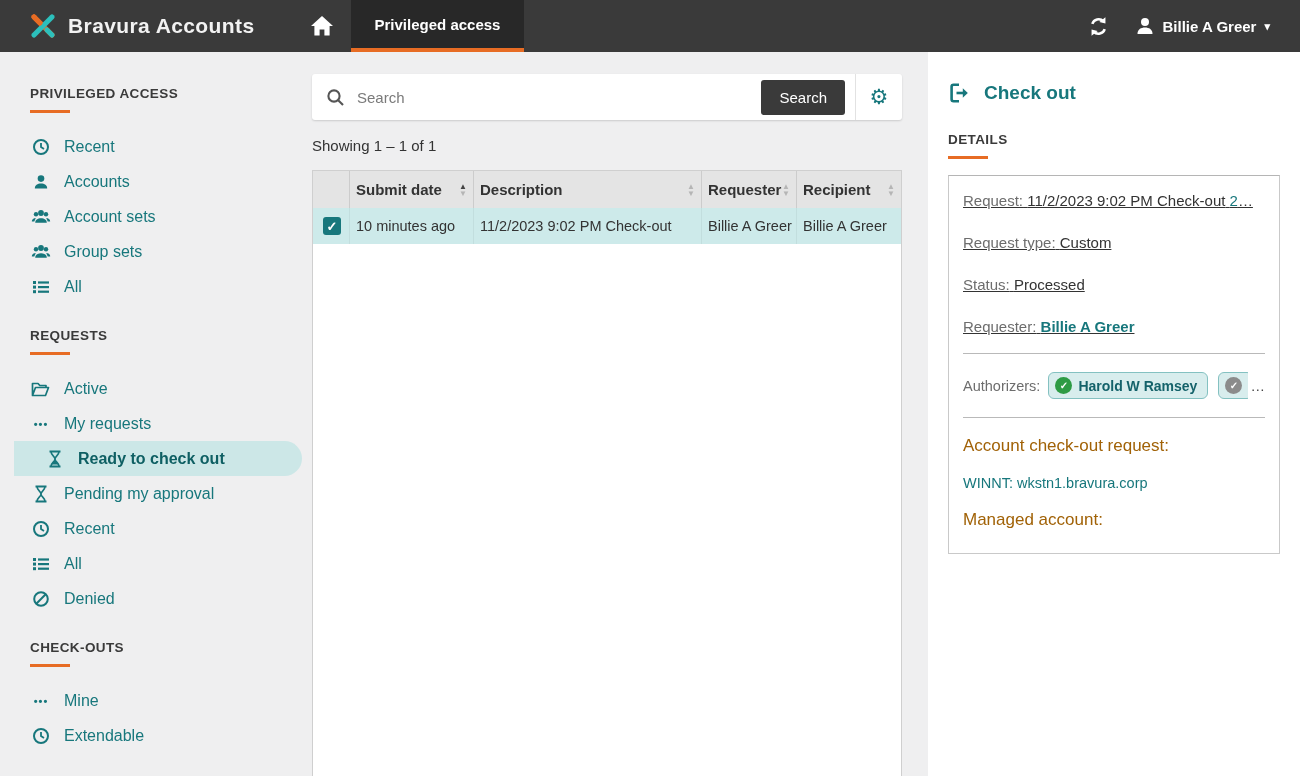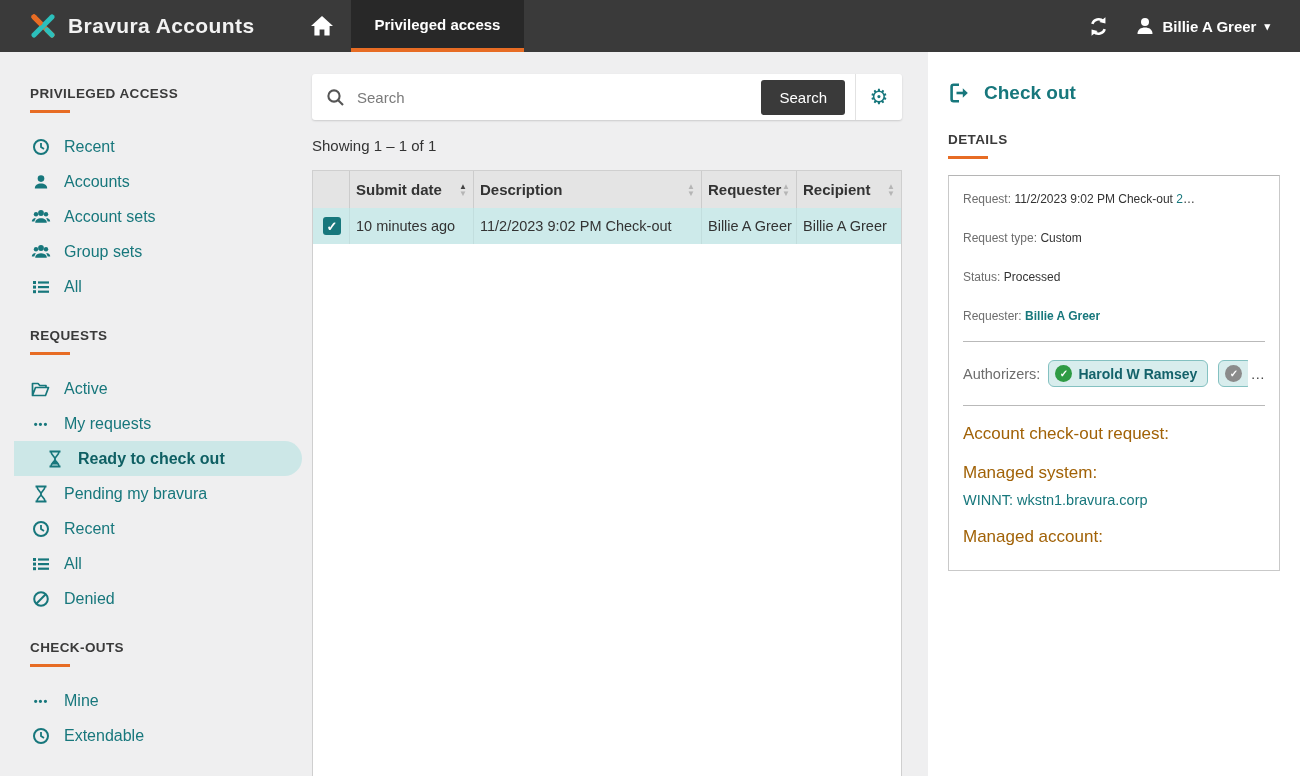--- a/index.html
+++ b/index.html
@@ -51,21 +51,21 @@
   .t-row .td { display:flex; align-items:center; font-size:14.5px; color:#333; padding:0 4px 0 6px; border-left:1px solid rgba(0,0,0,0.05); white-space:nowrap; overflow:hidden; }
   .t-row .td:first-child { border-left:none; justify-content:center; }
   .checkbox { width:18px; height:18px; background:#17777c; border-radius:3px; display:flex; align-items:center; justify-content:center; color:#fff; font-size:13px; font-weight:700; cursor:pointer; }
 
   
   .panel { flex:1; background:#fff; padding:26px 22px 0 20px; }
   .panel-action { display:flex; align-items:center; gap:14px; color:#17777c; font-size:19px; font-weight:700; cursor:pointer; margin:4px 0 28px; }
   .details-title { font-size:13.5px; font-weight:700; color:#3a3a3a; letter-spacing:0.4px; }
   .details-underline { width:40px; height:3px; background:#e76c24; margin:9px 0 16px; }
   .details-box { border:1px solid #c9c9c9; border-top-color:#b5b5b5; background:#fff; padding:16px 14px 14px; width:332px; }
-  .d-row { font-size:12px; margin-bottom:25px; white-space:nowrap; overflow:hidden; }
+  .d-row { font-size:15px; margin-bottom:25px; white-space:nowrap; overflow:hidden;text-decoration:underline; }
   .d-label { color:#6d6d6d; }
   .d-value { color:#333; }
   .d-link { color:#17777c; cursor:pointer; }
   .d-divider { border:none; border-top:1px solid #b9b9b9; margin:18px 0; }
   .auth-row { display:flex; align-items:center; font-size:14.5px; margin-bottom:4px; }
   .auth-clip { display:inline-flex; gap:10px; max-width:200px; overflow:hidden; margin-left:8px; }
   .pill { display:inline-flex; align-items:center; gap:6px; background:#d8eded; border:1px solid #84c1c1; border-radius:6px; padding:4px 10px 4px 6px; font-size:14px; font-weight:700; color:#14626a; white-space:nowrap; flex:0 0 auto; cursor:pointer; }
   .badge { width:17px; height:17px; border-radius:50%; display:flex; align-items:center; justify-content:center; color:#fff; font-size:10px; font-weight:700; flex:0 0 17px; }
   .badge.approved { background:#2e9b44; }
   .badge.pending { background:#8b8b8b; }
@@ -220,21 +220,21 @@
         </span>
         <span>Ready to check out</span>
       </div>
       <div class="side-item">
         <span class="s-icon">
           <svg width="16" height="18" viewBox="0 0 16 18">
               <path d="M2.5 1.5 h11 M2.5 16.5 h11" stroke="currentColor" stroke-width="2.2"></path>
               <path d="M4 1.5 c0 4 4 4.5 4 7.5 s-4 3.5-4 7.5 M12 1.5 c0 4-4 4.5-4 7.5 s4 3.5 4 7.5" fill="none" stroke="currentColor" stroke-width="1.6"></path>
             </svg>
         </span>
-        <span>Pending my bravura</span>
+        <span>Pending my approval</span>
       </div>
       <div class="side-item">
         <span class="s-icon">
           <svg width="18" height="18" viewBox="0 0 18 18">
               <circle cx="9" cy="9" r="7" fill="none" stroke="currentColor" stroke-width="2"></circle>
               <path d="M9 5 v4 l3 2" fill="none" stroke="currentColor" stroke-width="1.8"></path>
             </svg>
         </span>
         <span>Recent</span>
       </div>
@@ -397,19 +397,18 @@
               </span>
 
           </span>
         </span>
         <span class="auth-ellipsis">…</span>
       </div>
 
       <hr class="d-divider">
 
       <div class="d-sub">Account check-out request:</div>
-      <div class="d-sub tight">Managed system:</div>
       <div class="d-linkline">WINNT: wkstn1.bravura.corp</div>
       <div class="d-sub tight">Managed account:</div>
     </div>
   </section>
 
 </div>
 
 </body></html>

